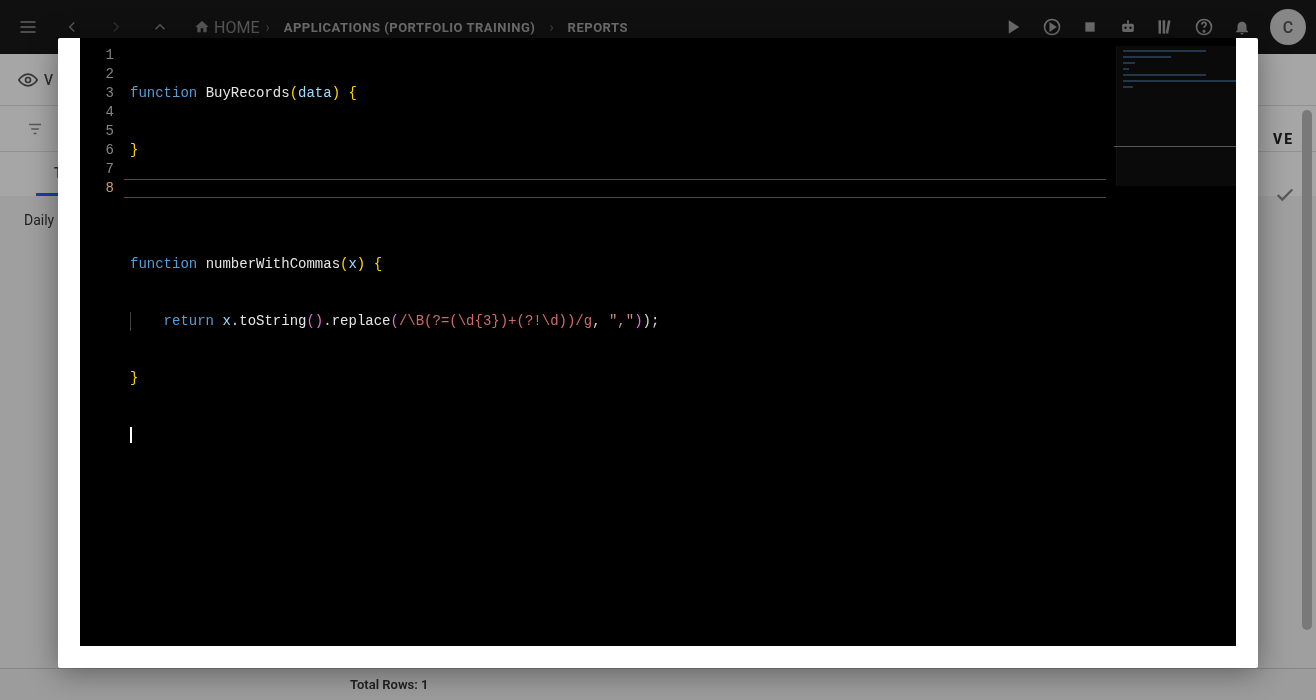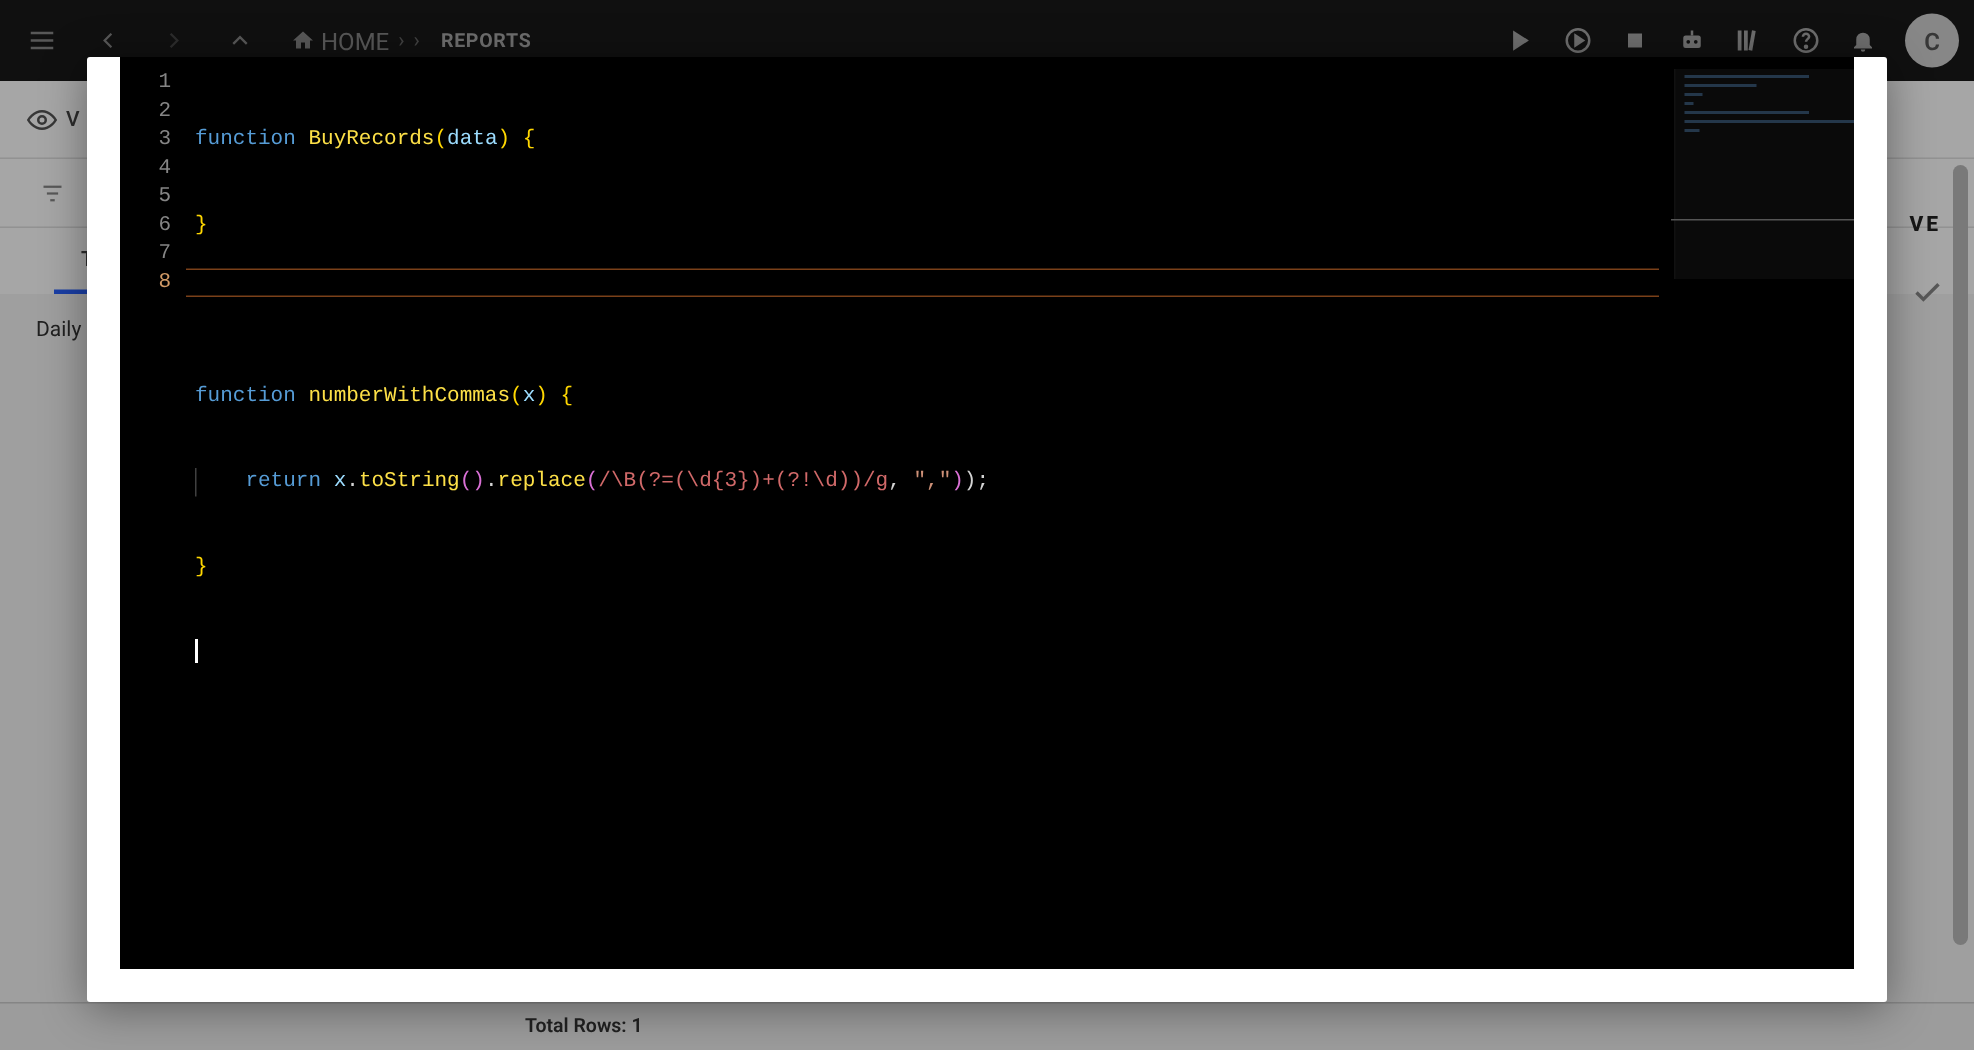--- a/index.html
+++ b/index.html
@@ -76,21 +76,21 @@
 .list-content {
   padding: 16px 24px; font-size:14px; color:#333;
 }
 .bottom-status {
   position:absolute; left:0; right:0; bottom:0; height:32px;
   display:flex; align-items:center; padding: 0 350px;
   font-size:13px; font-weight:600; color:#333;
   border-top:1px solid #ccc; background:#f0f0f0;
 }
 .brand-ove {
-  position:absolute; right:22px; top:88px; font-weight:800; letter-spacing:2px; color:#222; font-size:14px;
+  position:absolute; right:22px; top:77px; font-weight:800; letter-spacing:2px; color:#222; font-size:14px;
 }
 .bg-right-scroll {
   position:absolute; right:2px; top:56px; bottom:2px; width:14px;
 }
 .bg-right-scroll .thumb {
   position:absolute; top:0; width:10px; right:2px; height:520px;
   background:#bbb; border-radius:5px;
 }
 .bg-check-right {
   position:absolute; right:20px; top:130px; color:#888;
@@ -147,21 +147,21 @@
 .gutter .current { color:#d19a66; }
 .code-lines {
   position:absolute; left:44px; right:0; top:0;
   font-size:14px; line-height:19px; color:#d4d4d4;
   white-space: pre;
 }
 .code-line { height:19px; padding-left:6px; position:relative;}
 .indent-guide { border-left:1px solid #404040; position:absolute; top:0; bottom:0; left:6px;}
 
 .tok-kw { color:#569cd6; }
-.tok-fn { color:#fde047; }
+.tok-fn { color:#e5e5e5; }
 .tok-param { color:#9cdcfe; }
 .tok-punc { color:#d4d4d4; }
 .tok-yellow { color:#ffd700; }
 .tok-purple { color:#da70d6; }
 .tok-regex { color:#d16969;margin-top:16px; }
 .tok-str { color:#ce9178; }
 .tok-var { color:#9cdcfe; }
 .cursor-line-hl {
   position:absolute; left:44px; right:130px; height:19px;
   border-top:1px solid #7a4019; border-bottom:1px solid #7a4019;
@@ -212,20 +212,21 @@
         </svg>
     </div>
     <div class="breadcrumb">
       <div class="icon-btn" style="width:auto;gap:4px">
         <svg width="16" height="16" viewBox="0 0 24 24" fill="currentColor">
             <path d="M10 20v-6h4v6h5v-8h3L12 3 2 12h3v8z"></path>
           </svg>
         <span>HOME</span>
       </div>
       <span class="bc-sep">›</span>
+      <span class="bc-item">APPLICATIONS (PORTFOLIO TRAINING)</span>
       <span class="bc-sep">›</span>
       <span class="bc-item">REPORTS</span>
     </div>
   </div>
   <div class="right-icons">
     <div class="icon-btn">
         <svg width="18" height="18" viewBox="0 0 24 24" fill="currentColor">
           <polygon points="5 3 19 12 5 21"></polygon>
         </svg>
       </div>

